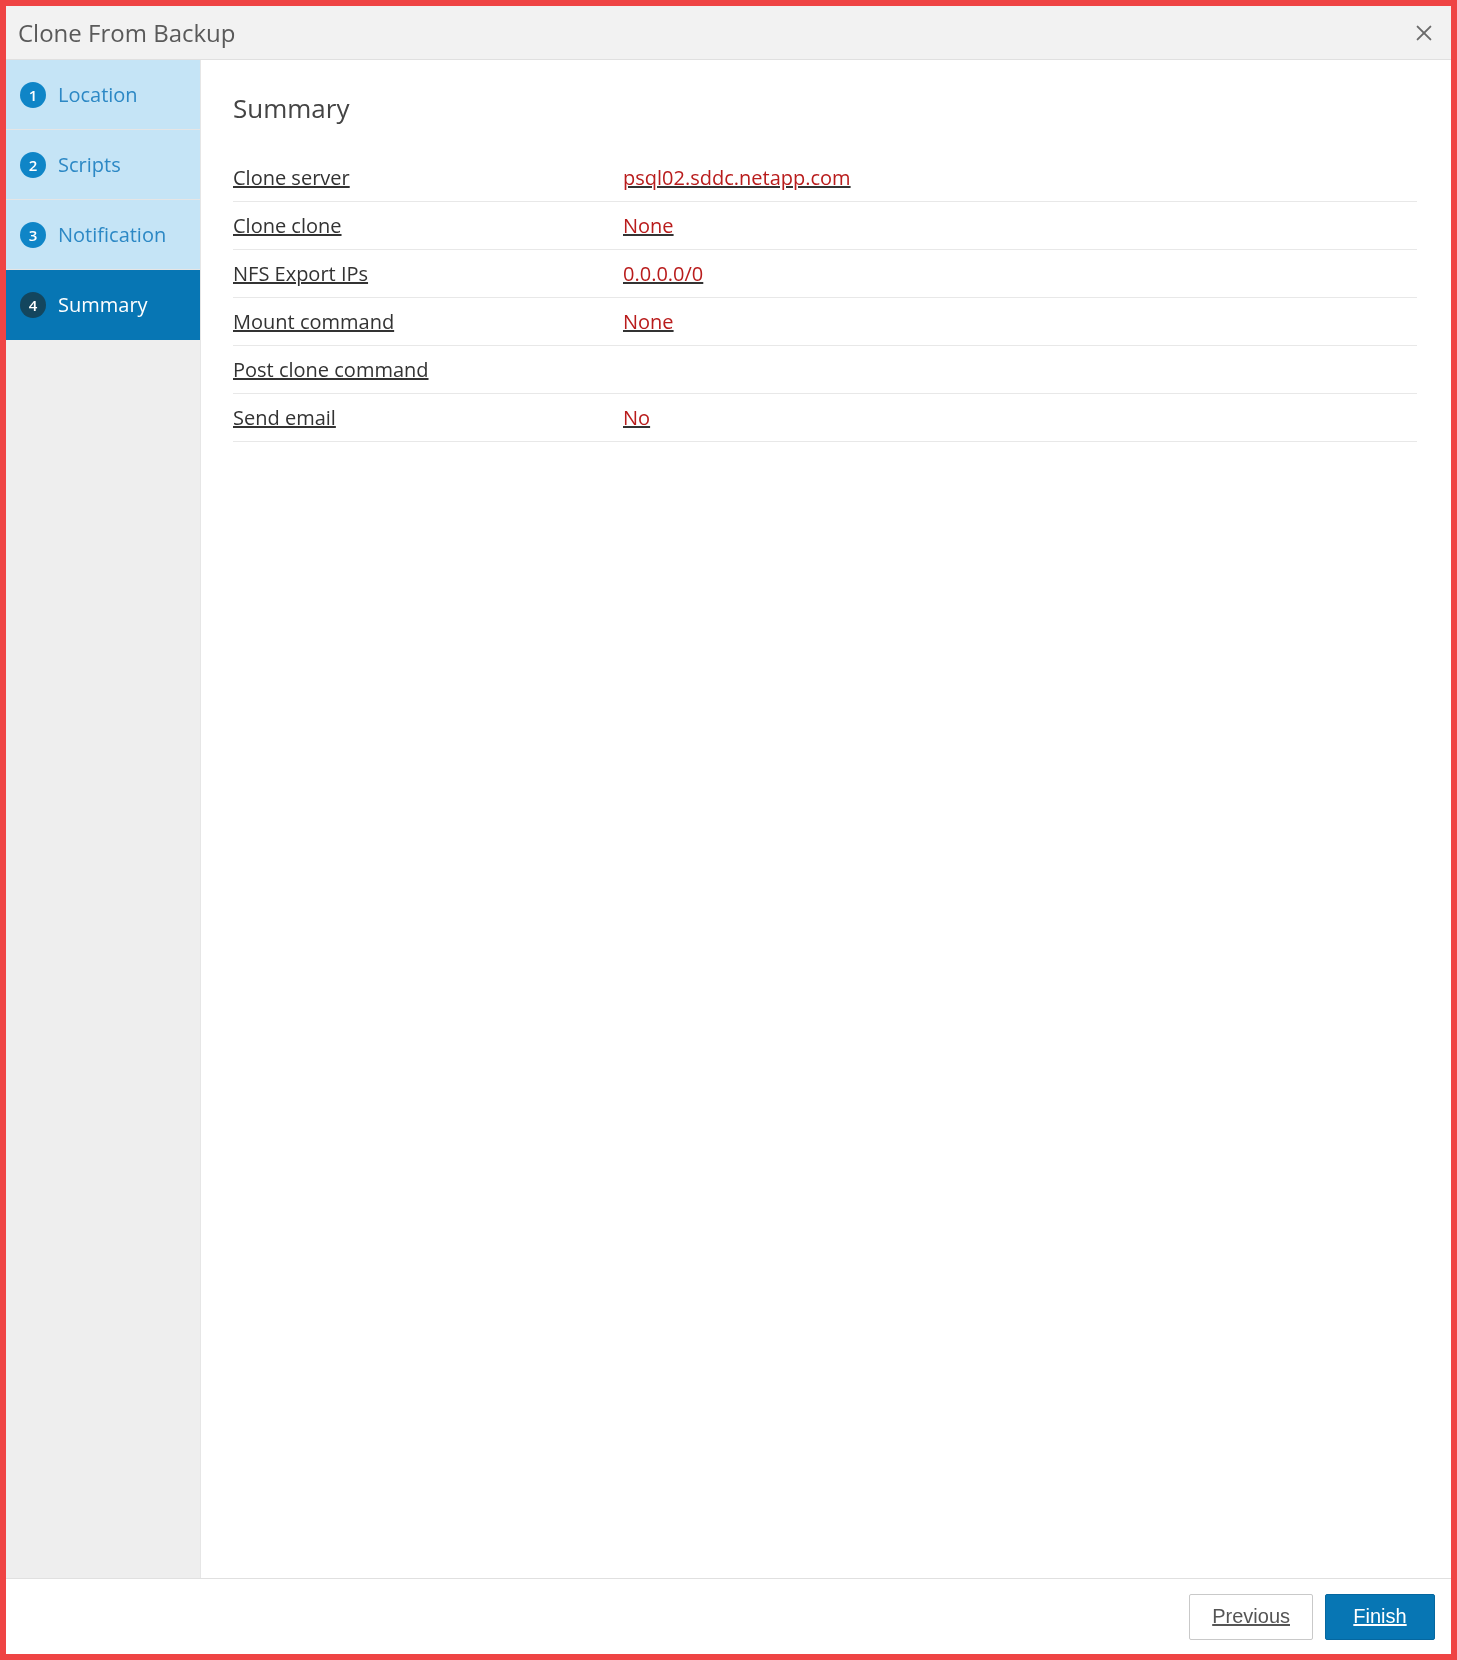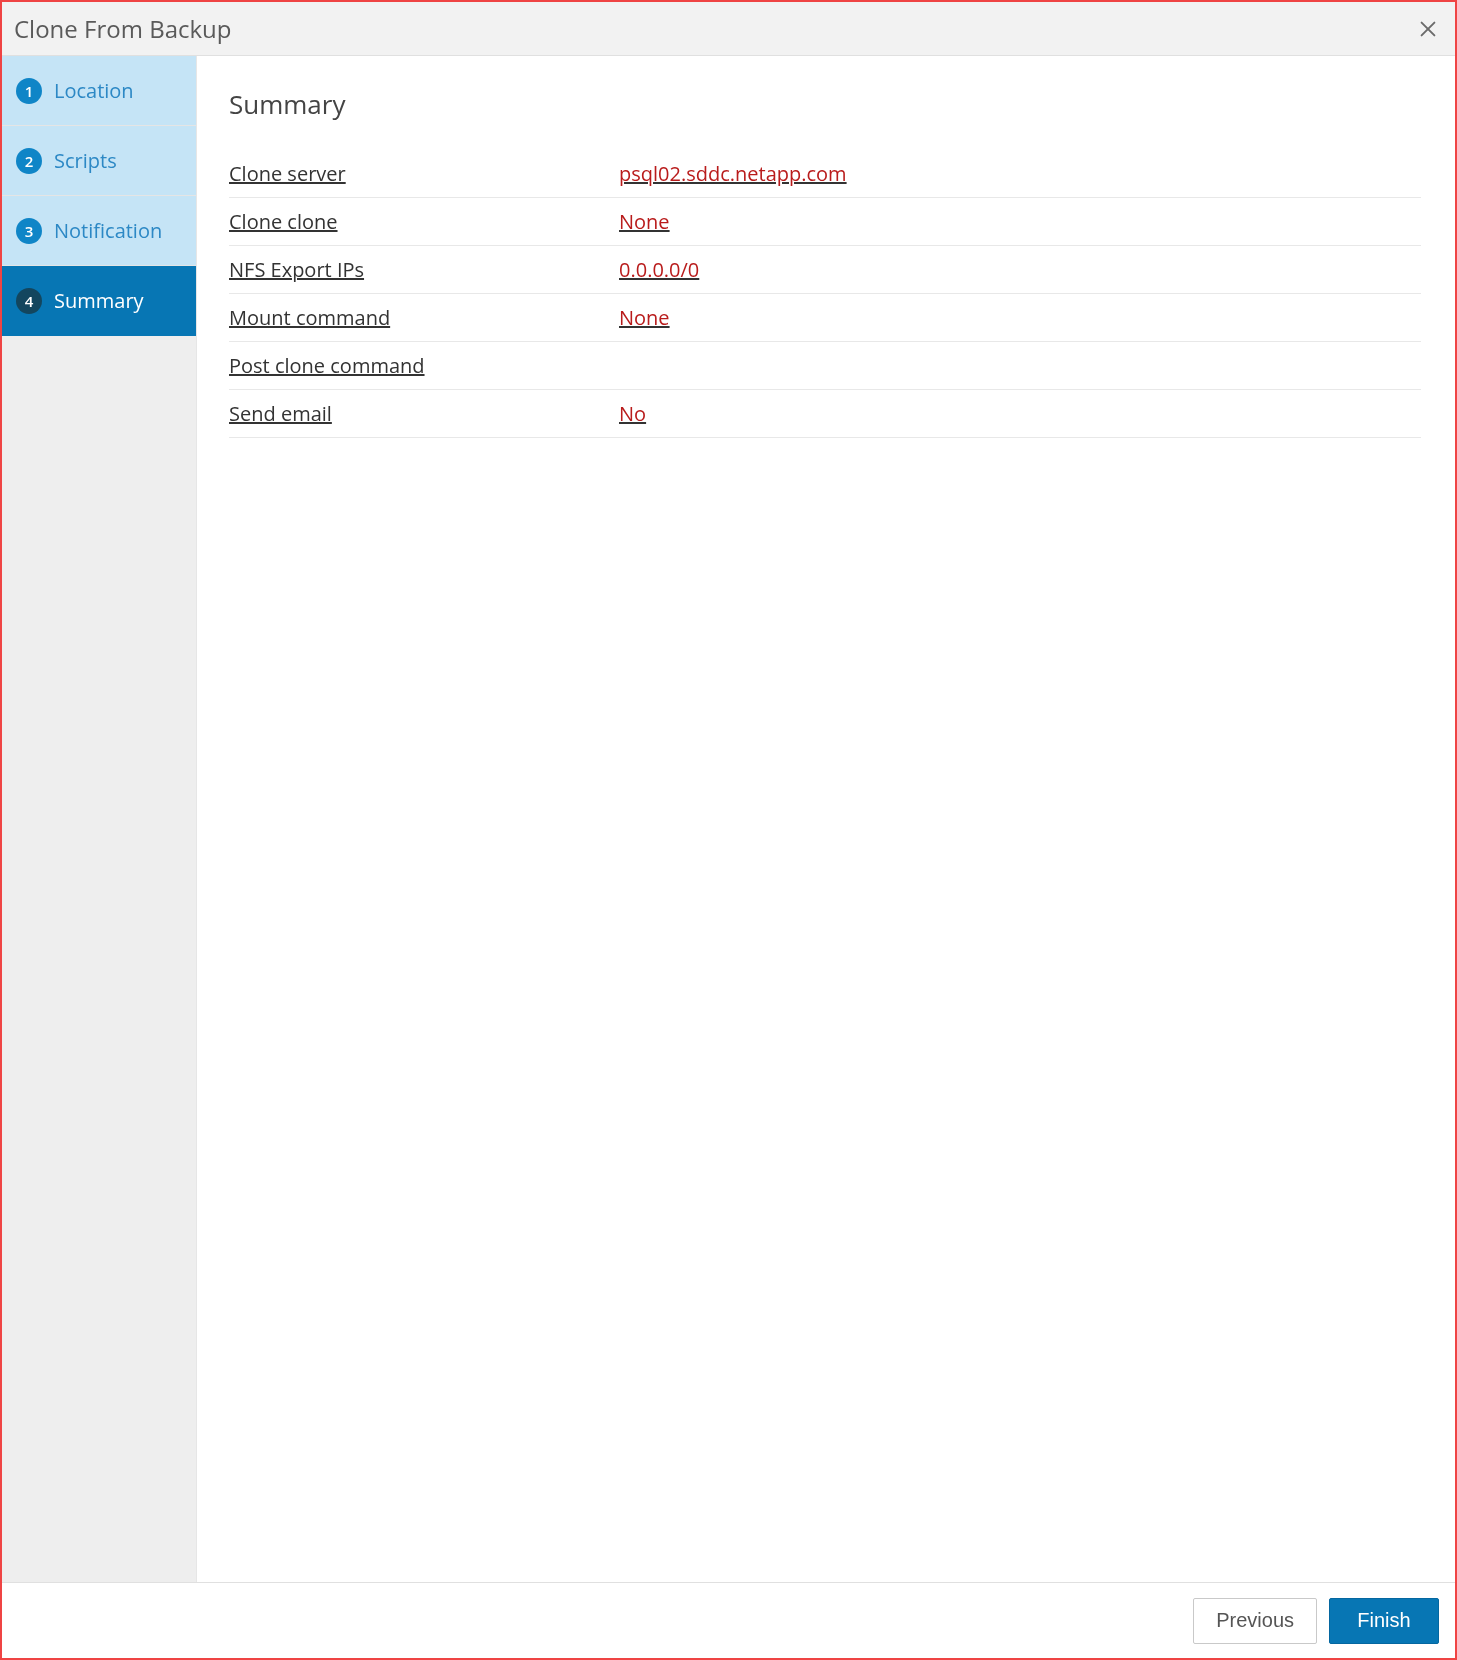--- a/index.html
+++ b/index.html
@@ -1,17 +1,17 @@
 <!DOCTYPE html>
 <html><head>
   <meta charset="utf-8">
   <style>
     * { box-sizing: border-box; margin: 0; padding: 0; }
     html, body { width: 1457px; height: 1660px; font-family: "Open Sans","Segoe UI",Arial,sans-serif; background:#fff; color:#333; }
-    .dialog { width:1457px; height:1660px; display:flex; flex-direction:column; border:2px solid #ef4444; }
+    .dialog { width:1457px; height:1660px; display:flex; flex-direction:column; border:6px solid #ef4444; }
     
     .header { height:54px; background:#f2f2f2; border-bottom:1px solid #e0e0e0; display:flex; align-items:center; justify-content:space-between; padding:0 16px 0 12px; }
     .header-title { font-size:24px; font-weight:400; color:#5a5a5a; }
     .close-icon { width:22px; height:22px; cursor:pointer; color:#6b6b6b; }
     .close-icon svg { width:100%; height:100%; display:block; }
     
     .body { flex:1; display:flex; min-height:0; }
     .sidebar { width:194px; background:#eeeeee; display:flex; flex-direction:column; }
     .step { display:flex; align-items:center; gap:12px; height:70px; padding:0 14px; font-size:20px; cursor:pointer; border-bottom:1px solid #e5e5e5; }
     .step .num { width:26px; height:26px; border-radius:50%; display:flex; align-items:center; justify-content:center; font-size:15px; font-weight:600; flex-shrink:0; }
@@ -22,21 +22,21 @@
     .sidebar-spacer { flex:1; }
     
     .main { flex:1; background:#fff; padding:30px 34px 30px 32px; overflow:auto; border-left:1px solid #e6e6e6; }
     .page-title { font-size:26px; font-weight:400; color:#444; margin-bottom:28px; }
     .summary-table { width:100%; border-collapse:collapse; }
     .summary-row { display:flex; border-bottom:1px solid #e8e8e8; padding:10px 0; font-size:20px;text-decoration:underline; }
     .summary-row .label { width:390px; color:#333; }
     .summary-row .value { flex:1; color:#b91c1c; }
     
     .footer { height:76px; background:#ffffff; border-top:1px solid #e0e0e0; display:flex; align-items:center; justify-content:flex-end; gap:12px; padding:0 16px; }
-    .btn { height:46px; min-width:110px; padding:0 22px; font-size:20px; border-radius:2px; cursor:pointer; display:inline-flex; align-items:center; justify-content:center; }
+    .btn { height:46px; min-width:110px; padding:0 22px; font-size:20px; border-radius:2px; cursor:pointer; display:inline-flex; align-items:center; justify-content:center;text-decoration:underline; }
     .btn-secondary { background:#fff; color:#555; border:1px solid #c9c9c9; }
     .btn-primary { background:#0776b4; color:#ffffff; border:1px solid #0567a0; }
   </style>
 </head>
 <body>
 
 <div class="dialog">
   <div class="header">
     <div class="header-title">Clone From Backup</div>
     <div class="close-icon">

